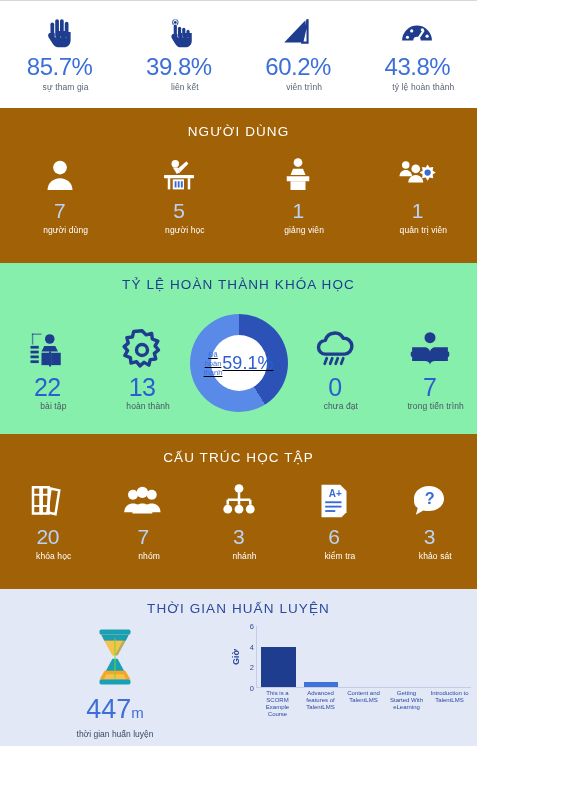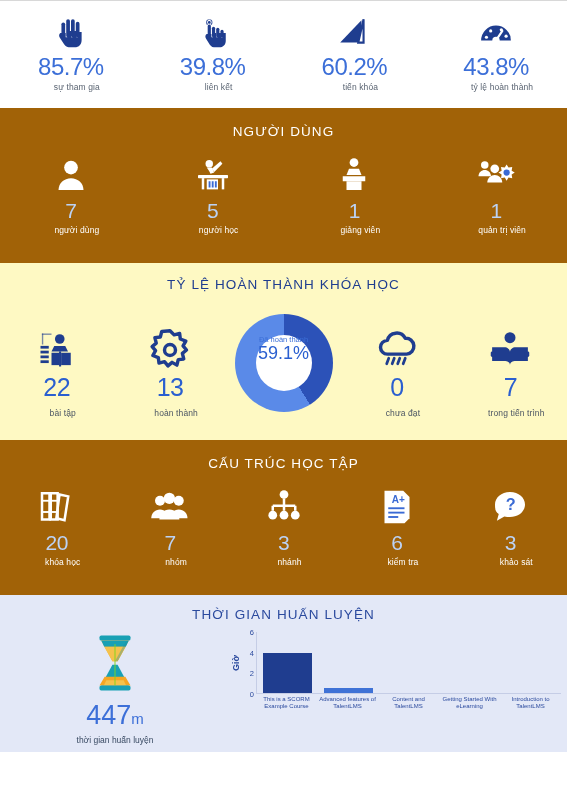--- a/index.html
+++ b/index.html
@@ -3,21 +3,21 @@
 <meta charset="utf-8">
 <style>
   * { box-sizing: border-box; margin: 0; padding: 0; }
   html, body {
     width: 573px;
     height: 787px;
     background: #ffffff;
     font-family: "Liberation Sans", sans-serif;
     overflow: hidden;
   }
-  .page { width: 567px; height: 787px; position: relative; background: #fff; }
+  .page { width: 477px; height: 787px; position: relative; background: #fff; }
 
   .topline {
     height: 2px; width: 100%;
     border-top: 1px solid #d8d8d8;
     background: #fff;
   }
 
   
   .row { display: flex; width: 100%; }
   .tile {
@@ -58,50 +58,50 @@
     color: #ffffff;
     font-weight: 400;
     margin-bottom: 16px;
   }
   .panel-blue .tile .icon { height: 40px; margin-bottom: 4px; }
   .panel-blue .tile .value { font-size: 21px; color: #bcd2f4; line-height: 24px; }
   .panel-blue .tile .label { color: #ffffff; margin-top: 2px; }
 
   
   .panel-white {
-    background: #fef9c3;
+    background: #86efac;
     width: 100%;
     padding: 14px 0 22px 0;
   }
   .panel-white .panel-title { color: #1f3d8f; letter-spacing: 1.1px; }
   .panel-white .tile .icon { height: 44px; margin-bottom: 2px; }
   .panel-white .tile .value { font-size: 25px; color: #2a5fd0; line-height: 26px; }
-  .panel-white .tile .label { color: #4b5563; margin-top: 8px; }
+  .panel-white .tile .label { color: #4b5563; margin-top: 1px; }
 
   .completion-row { align-items: flex-start; padding-top: 6px; }
   .completion-row .tile { padding-top: 14px; }
   .completion-row .tile.donut-tile { padding-top: 0; justify-content: center; }
 
   
   .donut-wrap { position: relative; width: 98px; height: 98px; }
   .donut {
     width: 98px; height: 98px; border-radius: 50%;
     background: conic-gradient(
       from 0deg,
       #2c52b8 0deg 148deg,
       #5a8ae8 148deg 360deg
     );
   }
   .donut-hole {
     position: absolute; left: 50%; top: 50%;
     transform: translate(-50%,-50%);
     width: 56px; height: 56px; border-radius: 50%;
     background: #ffffff;
-    display: flex; flex-direction: column;
-    align-items: center; 
+    display: flex; flex-direction: row;
+    align-items: center; justify-content: center; text-decoration: underline;
   }
   .donut-cap { font-size: 7.5px; color: #3c6fd8; line-height: 9px; }
   .donut-val { font-size: 18px; color: #2a5fd0; line-height: 18px; }
 
   
   .panel-lav {
     background: #e3e8f7;
     width: 100%;
     height: 157px;
     padding: 12px 0 0 0;
@@ -205,21 +205,21 @@
       <span class="icon">
         <svg width="34" height="34" viewBox="0 0 64 64">
           <g fill="#1f3d8f">
             <path d="M46 8 L46 50 L6 50 Z"></path>
             <path d="M52 8 L52 50 L58 50 L58 8 Z" opacity="0"></path>
           </g>
           <path d="M50 6 L50 50 L40 50 Z" fill="#fff" stroke="#1f3d8f" stroke-width="4"></path>
         </svg>
       </span>
       <span class="value">60.2%</span>
-      <span class="label">tiến khóa</span>
+      <span class="label">viên trình</span>
     </div>
 
     <div class="tile kpi">
       <span class="icon">
         <svg width="34" height="34" viewBox="0 0 64 64">
           <path d="M4 46a28 28 0 0 1 56 0z" fill="#1f3d8f"></path>
           <circle cx="32" cy="46" r="7" fill="#fff"></circle>
           <path d="M32 46 L44 28" stroke="#fff" stroke-width="4" stroke-linecap="round"></path>
           <circle cx="14" cy="40" r="3" fill="#fff"></circle>
           <circle cx="22" cy="28" r="3" fill="#fff"></circle>

